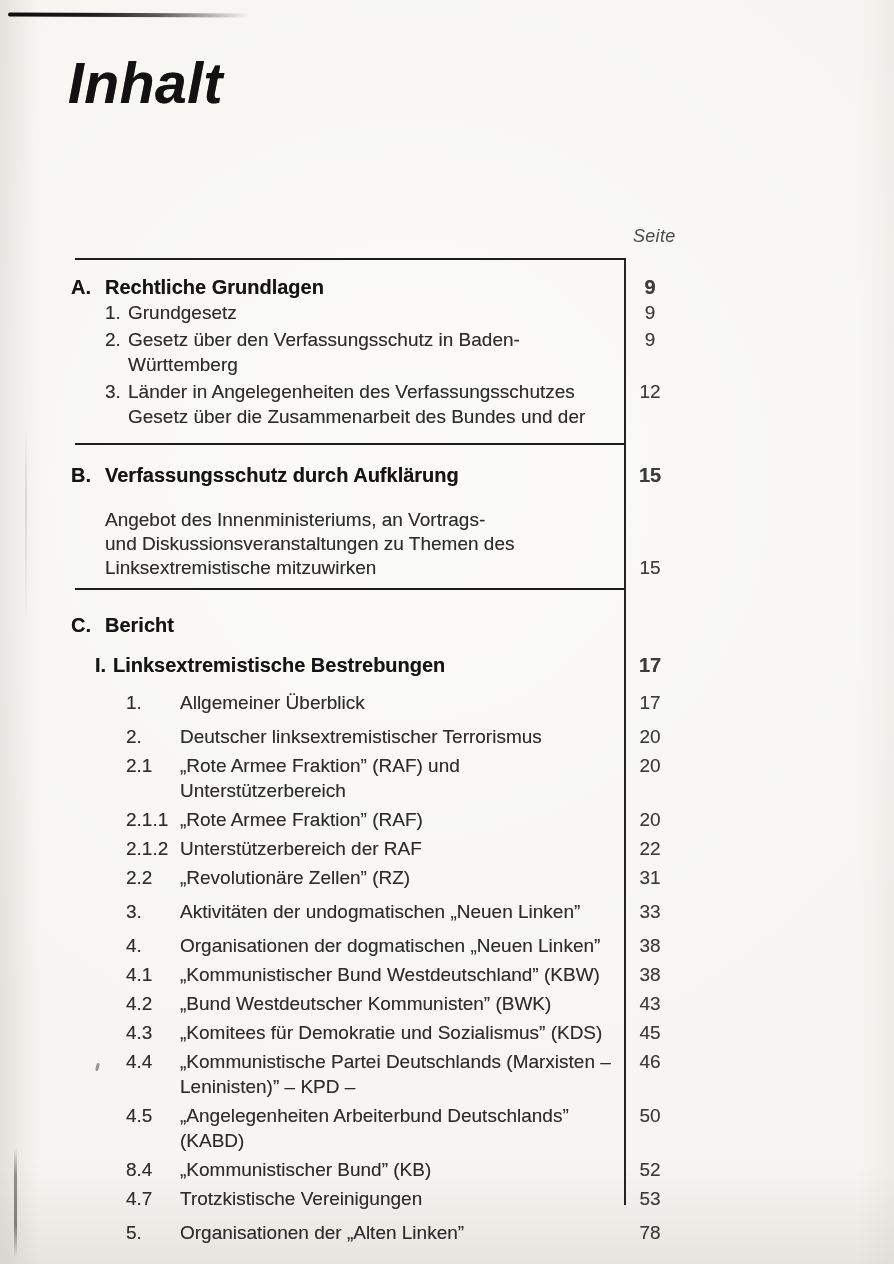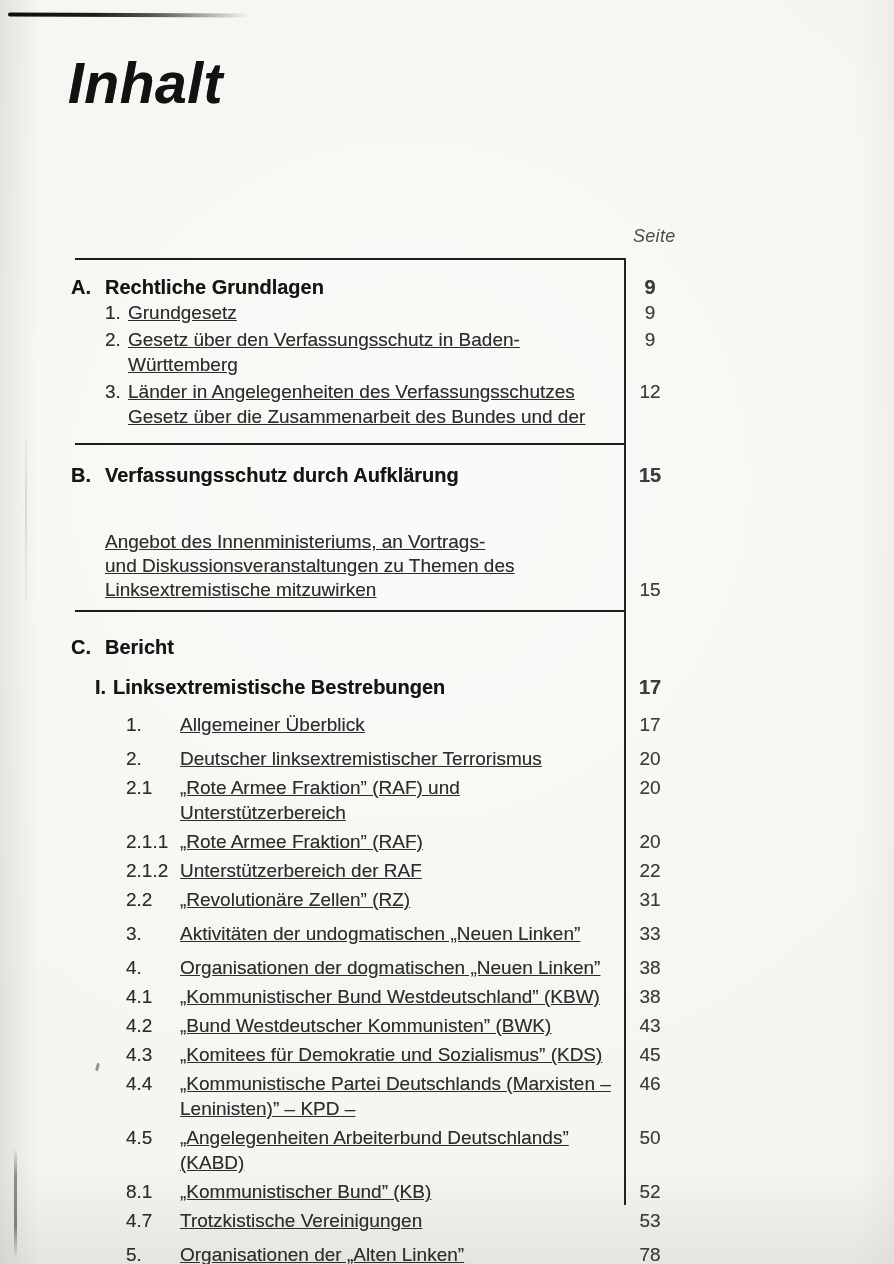--- a/index.html
+++ b/index.html
@@ -72,28 +72,28 @@
 
   .heading{font-weight:bold;color:#151515;font-size:20px;text-shadow:0 0 .6px rgba(20,20,20,.55);}
   .heading .slabel{flex:none;width:34px;}
   .heading-a{margin-top:15px;}
   .heading-b{margin-top:18px;}
   .heading-c{margin-top:23px;}
   .subheading{margin-top:15px;margin-left:24px;font-weight:bold;color:#151515;font-size:20px;text-shadow:0 0 .6px rgba(20,20,20,.55);}
   .subheading .slabel{flex:none;width:18px;}
 
   .entry .num{flex:none;}
-  .entry .line{white-space:nowrap;text-decoration:underline;}
+  .entry .line{white-space:nowrap;}
   .a-item{margin-left:34px;}
   .a-item .num{width:23px;}
   .a-item + .a-item{margin-top:2px;}
   .c-item{margin-left:55px;}
   .c-item .num{width:54px;}
   .c-item + .c-item{margin-top:4px;}
-  .para{margin-left:34px;margin-top:42px;align-items:flex-end;line-height:24px;}
+  .para{margin-left:34px;margin-top:20px;align-items:flex-end;line-height:24px;}
   .para .page-num{line-height:25px;}
 
   .items-a{margin-top:0;}
   .groups{margin-top:12px;}
   .group + .group{margin-top:9px;}
 </style>
 </head>
 <body>
 
 <div class="page">
@@ -273,21 +273,21 @@
             </div>
             <div class="row entry c-item">
               <span class="num">4.5</span>
               <div class="grow">
                 <div class="line">„Angelegenheiten Arbeiterbund Deutschlands”</div>
                 <div class="line">(KABD)</div>
               </div>
               <span class="page-num">50</span>
             </div>
             <div class="row entry c-item">
-              <span class="num">8.1</span>
+              <span class="num">8.4</span>
               <div class="grow">
                 <div class="line">„Kommunistischer Bund” (KB)</div>
               </div>
               <span class="page-num">52</span>
             </div>
             <div class="row entry c-item">
               <span class="num">4.7</span>
               <div class="grow">
                 <div class="line">Trotzkistische Vereinigungen</div>
               </div>

